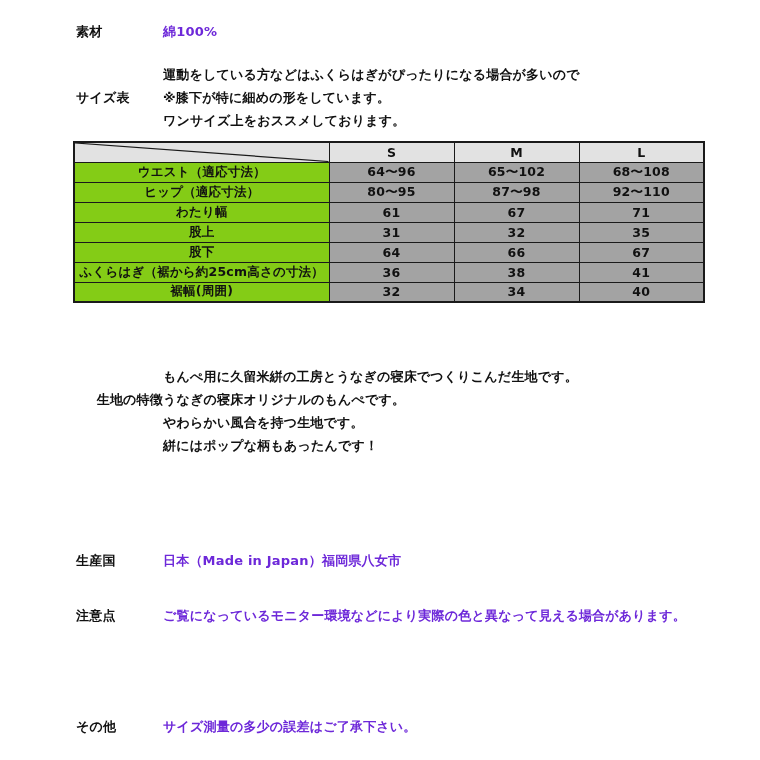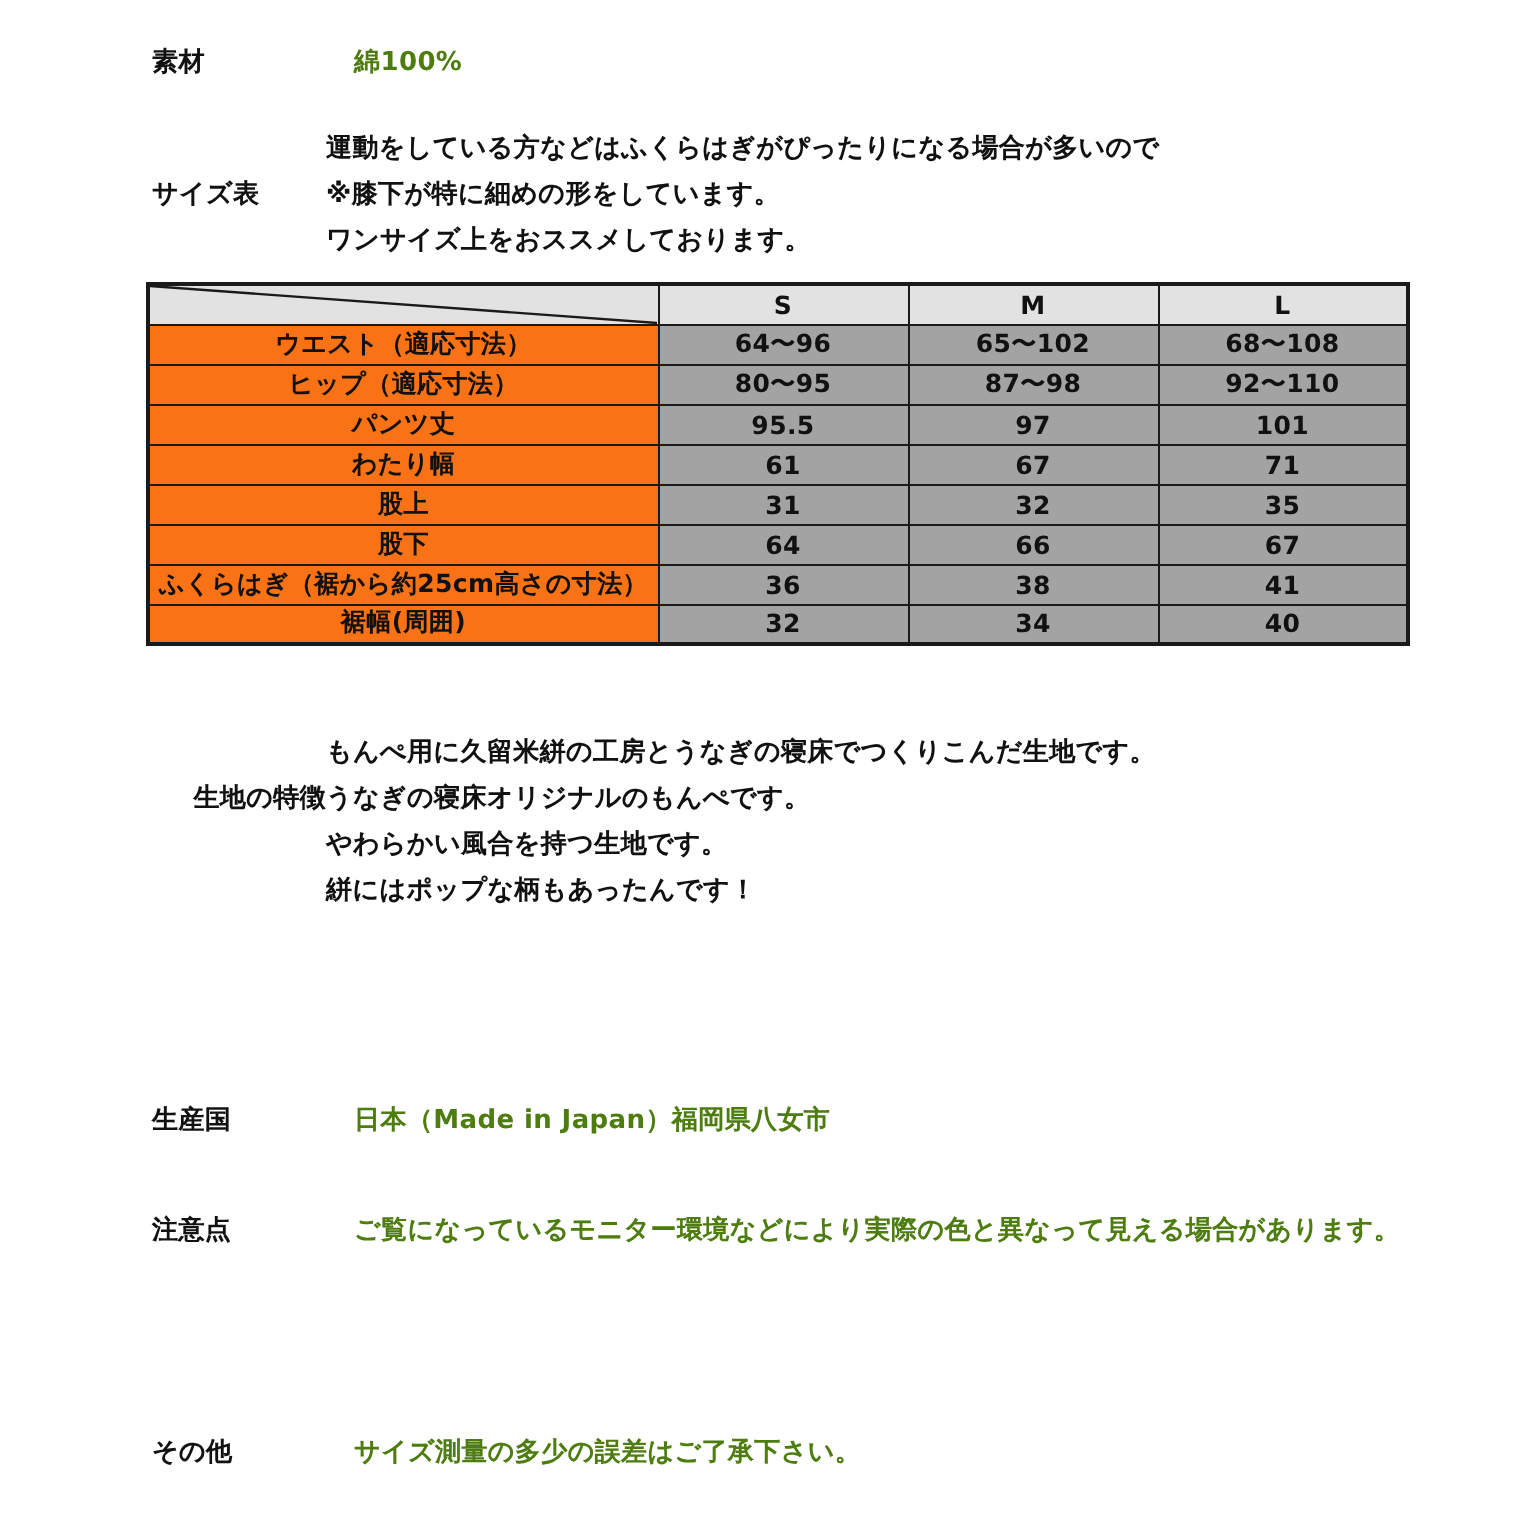--- a/index.html
+++ b/index.html
@@ -39,23 +39,22 @@
     line-height: 23px;
     letter-spacing: 0.2px;
     color: #111111;
     white-space: nowrap;
   }
   .row-value {
     font-size: 13px;
     font-weight: bold;
     line-height: 23px;
     letter-spacing: 0.2px;
-    color: #4d7c0f;
-    white-space: nowrap;
-    margin-left: 14px;
+    color: #6d28d9;
+    white-space: nowrap;
   }
   .row-value-lines {
     display: flex;
     flex-direction: column;
   }
   .row-value-lines .vline {
     font-size: 13px;
     font-weight: bold;
     line-height: 23px;
     letter-spacing: 0.2px;
@@ -102,21 +101,21 @@
     vertical-align: middle;
     color: #111111;
     letter-spacing: 0.2px;
     white-space: nowrap;
     box-sizing: border-box;
   }
   table.size-table th.size-head {
     background: #e2e2e2;
   }
   table.size-table td.row-head {
-    background: #f97316;
+    background: #84cc16;
   }
   table.size-table td.val {
     background: #a3a3a3;
   }
   th.corner {
     background: #e2e2e2;
     padding: 0;
     position: relative;
     overflow: hidden;
   }
@@ -175,26 +174,20 @@
           <td class="val">65〜102</td>
           <td class="val">68〜108</td>
         </tr>
         <tr>
           <td class="row-head">ヒップ（適応寸法）</td>
           <td class="val">80〜95</td>
           <td class="val">87〜98</td>
           <td class="val">92〜110</td>
         </tr>
         <tr>
-          <td class="row-head">パンツ丈</td>
-          <td class="val">95.5</td>
-          <td class="val">97</td>
-          <td class="val">101</td>
-        </tr>
-        <tr>
           <td class="row-head">わたり幅</td>
           <td class="val">61</td>
           <td class="val">67</td>
           <td class="val">71</td>
         </tr>
         <tr>
           <td class="row-head">股上</td>
           <td class="val">31</td>
           <td class="val">32</td>
           <td class="val">35</td>

